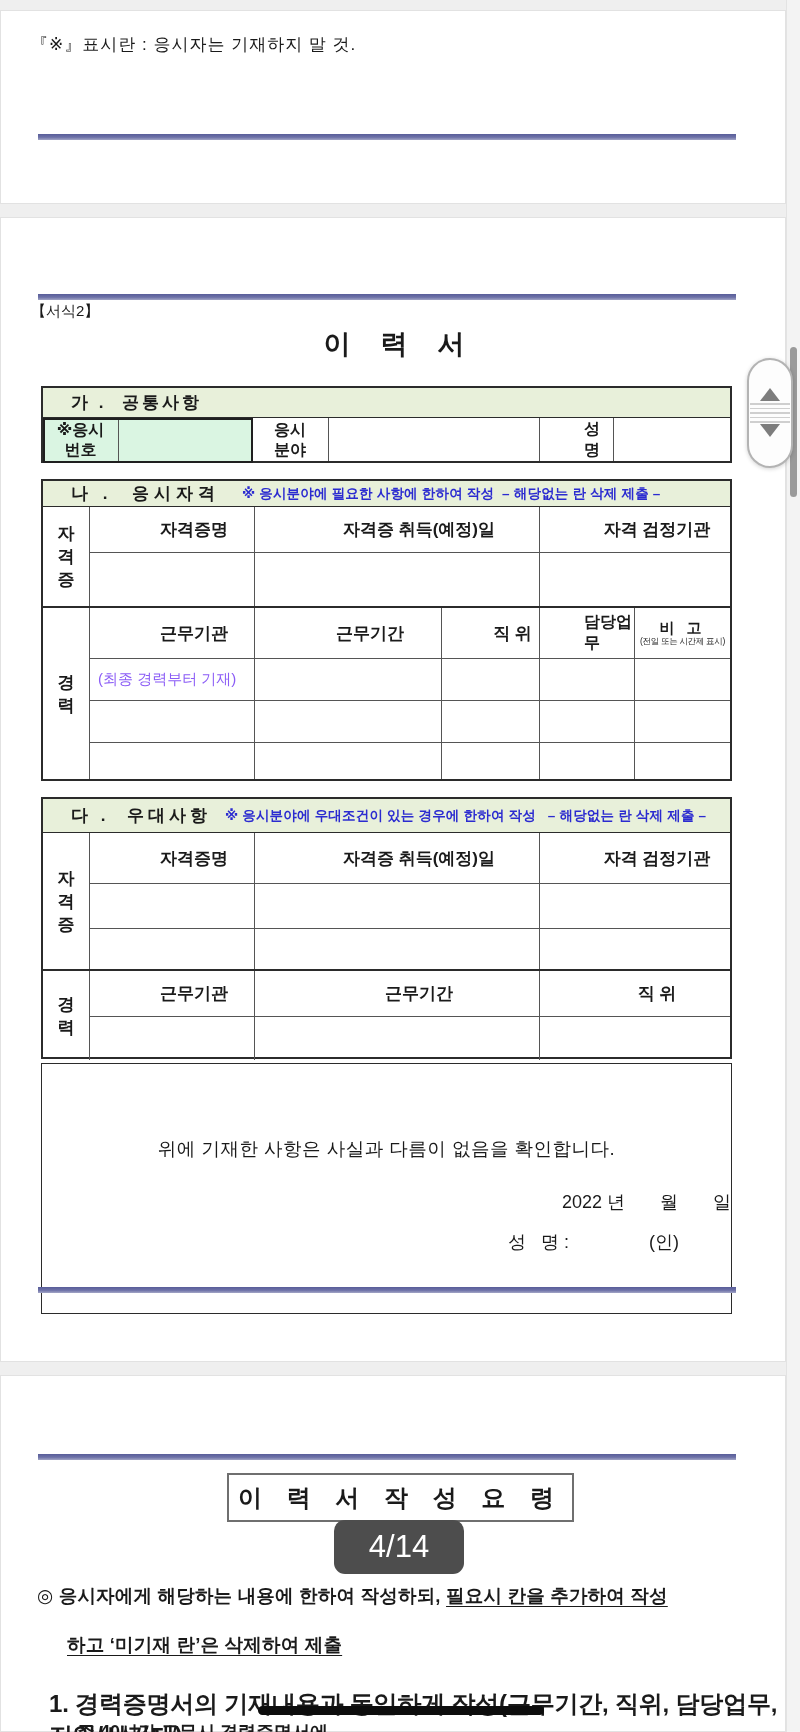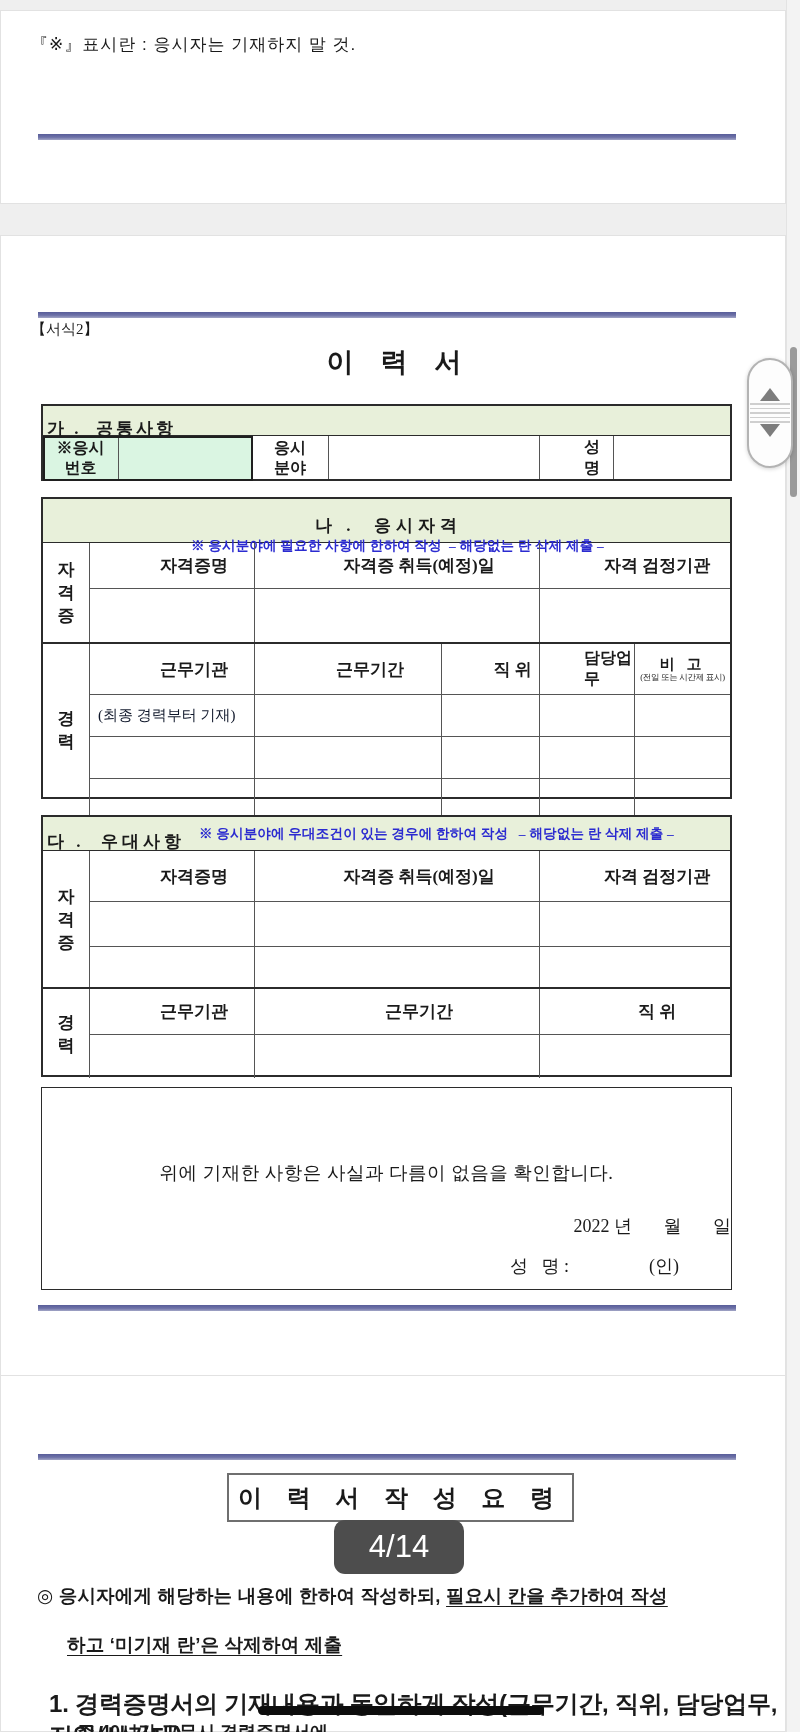--- a/index.html
+++ b/index.html
@@ -5,32 +5,32 @@
   html,body{margin:0;padding:0;background:#efefef;}
   #screen{position:relative;width:800px;height:1732px;background:#efefef;overflow:hidden;
           font-family:"Liberation Sans","DejaVu Sans",sans-serif;color:#1a1a1a;}
   .page{position:absolute;left:0;width:786px;background:#ffffff;border:1px solid #e2e2e2;box-sizing:border-box;}
   .pre{white-space:pre;}
   .accent-line{position:absolute;left:37px;width:698px;height:6px;
                background:linear-gradient(to bottom,#585d99 0%,#6e72a8 55%,#a3a6c6 100%);}
   
   .sect{position:absolute;left:40px;width:691px;border:2px solid #2b2b2b;box-sizing:border-box;background:#fff;}
   .ghead{display:flex;align-items:center;background:#e8f0da;border-bottom:1.4px solid #2b2b2b;box-sizing:border-box;}
-  .ghead .h{font-weight:bold;font-size:17px;letter-spacing:3px;padding-left:4px;margin-top:15px;}
+  .ghead .h{font-weight:bold;font-size:17px;letter-spacing:3px;padding-left:28px;}
   .ghead .note{font-weight:bold;font-size:13.5px;color:#2b2bd0;margin-left:22px;letter-spacing:0.2px;}
   .grid{display:grid;}
   .grid>div{border-left:1.2px solid #555;border-top:1.2px solid #555;box-sizing:border-box;
             display:flex;align-items:center;justify-content:center;}
   .grid>div.no-l{border-left:none;}
   .grid>div.no-t{border-top:none;}
   .hcell{font-weight:bold;font-size:17px;padding-left:44px;}
   .vlabel{flex-direction:column;justify-content:space-evenly;font-weight:bold;font-size:17px;}
   .mint{background:#daf5e2;}
   .two-line{flex-direction:column;line-height:1.2;font-weight:bold;font-size:16px;}
-  .ph-cell{justify-content:flex-start !important;padding-left:8px;color:#0f172a;font-size:15px;}
+  .ph-cell{justify-content:flex-start !important;padding-left:8px;color:#8b5cf6;font-size:15px;}
   .remark{flex-direction:column;line-height:1.1;}
   .remark .r1{font-weight:bold;font-size:15px;letter-spacing:4px;}
   .remark .r2{font-size:8.5px;letter-spacing:-0.3px;}
   
   #track{position:absolute;right:0;top:0;width:14px;height:1732px;background:#f3f3f3;border-left:1px solid #e3e3e3;box-sizing:border-box;}
   #thumb{position:absolute;left:3px;top:347px;width:7px;height:150px;background:#9a9a9a;border-radius:4px;}
   #capsule{position:absolute;left:747px;top:358px;width:46px;height:110px;background:#fdfdfd;
            border:2px solid #b3b3b3;border-radius:24px;box-sizing:border-box;z-index:5;
            display:flex;flex-direction:column;align-items:center;justify-content:space-between;
            padding:11px 0;box-shadow:0 1px 4px rgba(0,0,0,.18);}
@@ -51,21 +51,21 @@
 </head>
 <body>
 
 <div id="screen">
 
   <div class="page" style="top:10px;height:194px;">
     <div style="position:absolute;left:30px;top:22px;font-size:17px;letter-spacing:1px;">『※』표시란 : 응시자는 기재하지 말 것.</div>
     <div class="accent-line" style="top:123px;"></div>
   </div>
 
-  <div class="page" style="top:235px;height:1145px;font-family:Liberation Serif, serif;">
+  <div class="page" style="top:217px;height:1145px;">
     <div class="accent-line" style="top:76px;"></div>
     <div style="position:absolute;left:30px;top:84px;font-size:15px;">【서식2】</div>
     <div class="pre" style="position:absolute;left:0;top:108px;width:786px;text-align:center;font-size:27px;font-weight:bold;">이    력    서</div>
 
     <div class="sect" style="top:168px;height:77px;">
       <div class="ghead" style="height:30px;">
         <span class="h pre">가 .  공통사항</span>
       </div>
       <div class="grid" style="grid-template-columns:75px 133px 77px 211px 74px 1fr;grid-template-rows:43px;">
         <div class="no-l no-t two-line mint">
@@ -79,21 +79,21 @@
         </div>
         <div class="no-t"></div>
         <div class="no-t hcell" style="font-size:16px;">성 명</div>
         <div class="no-t"></div>
       </div>
 
       <div style="position:absolute;left:0;top:30px;width:210px;height:45px;border:2px solid #1f1f1f;box-sizing:border-box;pointer-events:none;"></div>
     </div>
 
     <div class="sect" style="top:261px;height:302px;">
-      <div class="ghead" style="height:44px;flex-direction:column;">
+      <div class="ghead" style="height:26px;">
         <span class="h pre" style="letter-spacing:5px;">나 .  응시자격</span>
         <span class="note pre">※ 응시분야에 필요한 사항에 한하여 작성  – 해당없는 란 삭제 제출 –</span>
       </div>
       <div class="grid" style="grid-template-columns:46px 165px 285px 1fr;grid-template-rows:45px 54px;">
         <div class="no-l no-t vlabel" style="grid-row:1 / span 2;">
           <span>자</span>
           <span>격</span>
           <span>증</span>
         </div>
         <div class="no-t hcell">자격증명</div>
@@ -162,21 +162,21 @@
         </div>
         <div class="no-t hcell">근무기관</div>
         <div class="no-t hcell">근무기간</div>
         <div class="no-t hcell">직 위</div>
         <div></div>
         <div></div>
         <div></div>
       </div>
     </div>
 
-    <div style="position:absolute;left:40px;top:845px;width:691px;height:203px;border:1.5px solid #2b2b2b;box-sizing:border-box;background:#fff;margin-top:6px;">
+    <div style="position:absolute;left:40px;top:845px;width:691px;height:251px;border:1.5px solid #2b2b2b;box-sizing:border-box;background:#fff;">
       <div style="position:absolute;left:0;top:72px;width:100%;text-align:center;font-size:18.5px;letter-spacing:0.5px;">위에 기재한 사항은 사실과 다름이 없음을 확인합니다.</div>
       <div class="pre" style="position:absolute;left:0;top:126px;width:100%;text-align:right;font-size:18px;">2022 년       월       일</div>
       <div style="position:absolute;right:52px;top:166px;display:flex;align-items:center;">
         <span class="pre" style="font-size:18px;">성   명 :</span>
         <span style="font-size:18px;margin-left:80px;">(인)</span>
       </div>
     </div>
 
     <div class="accent-line" style="top:1069px;"></div>
   </div>

